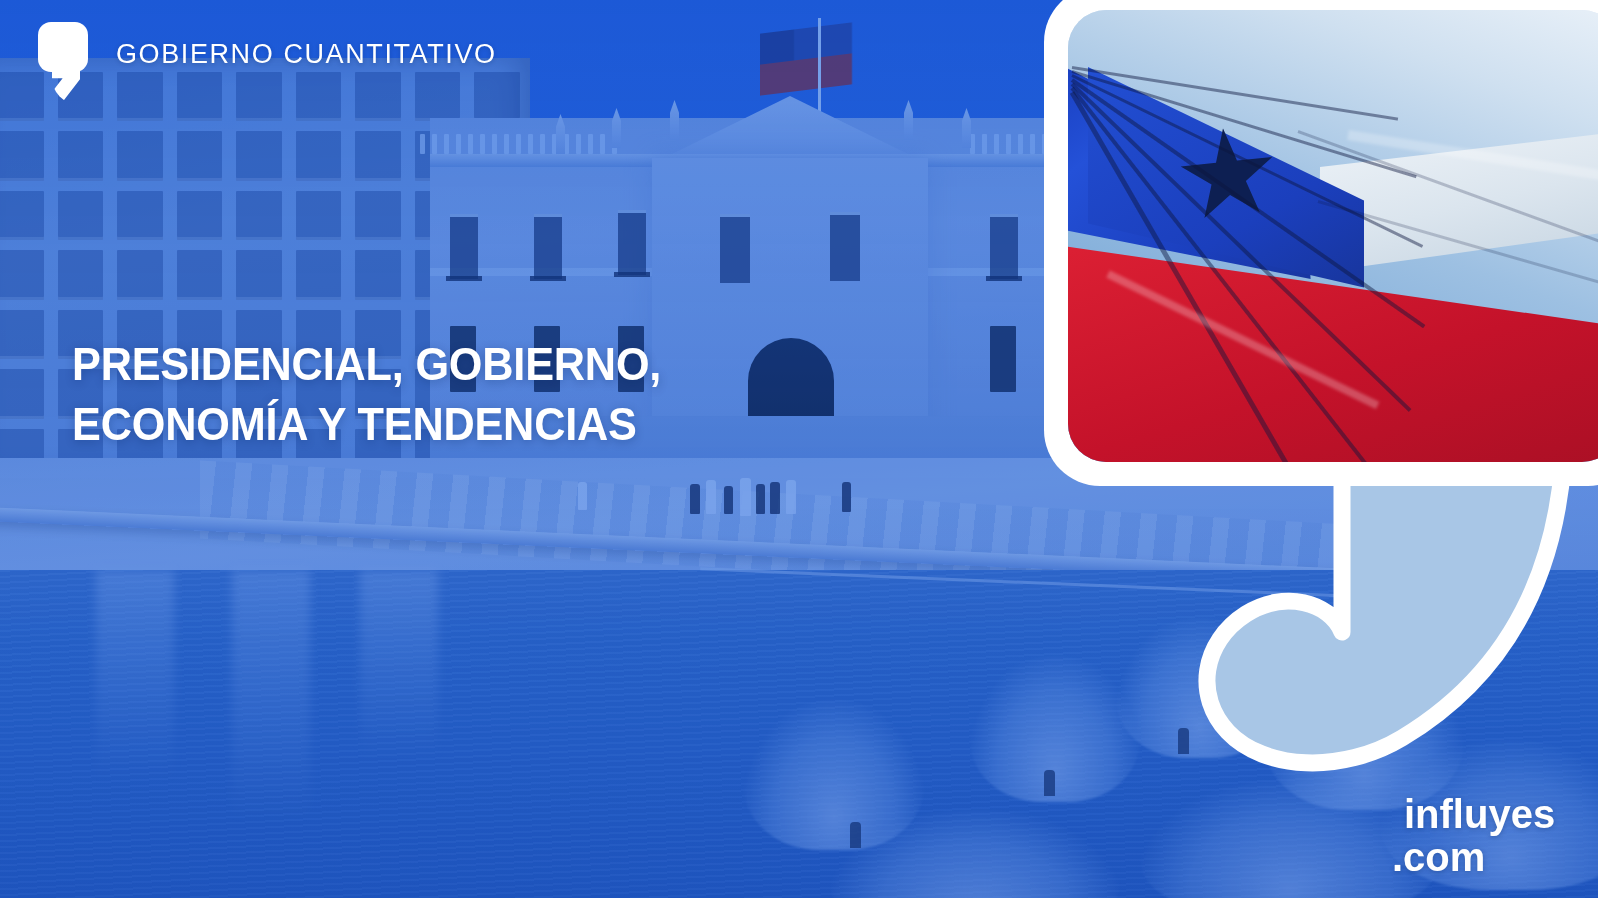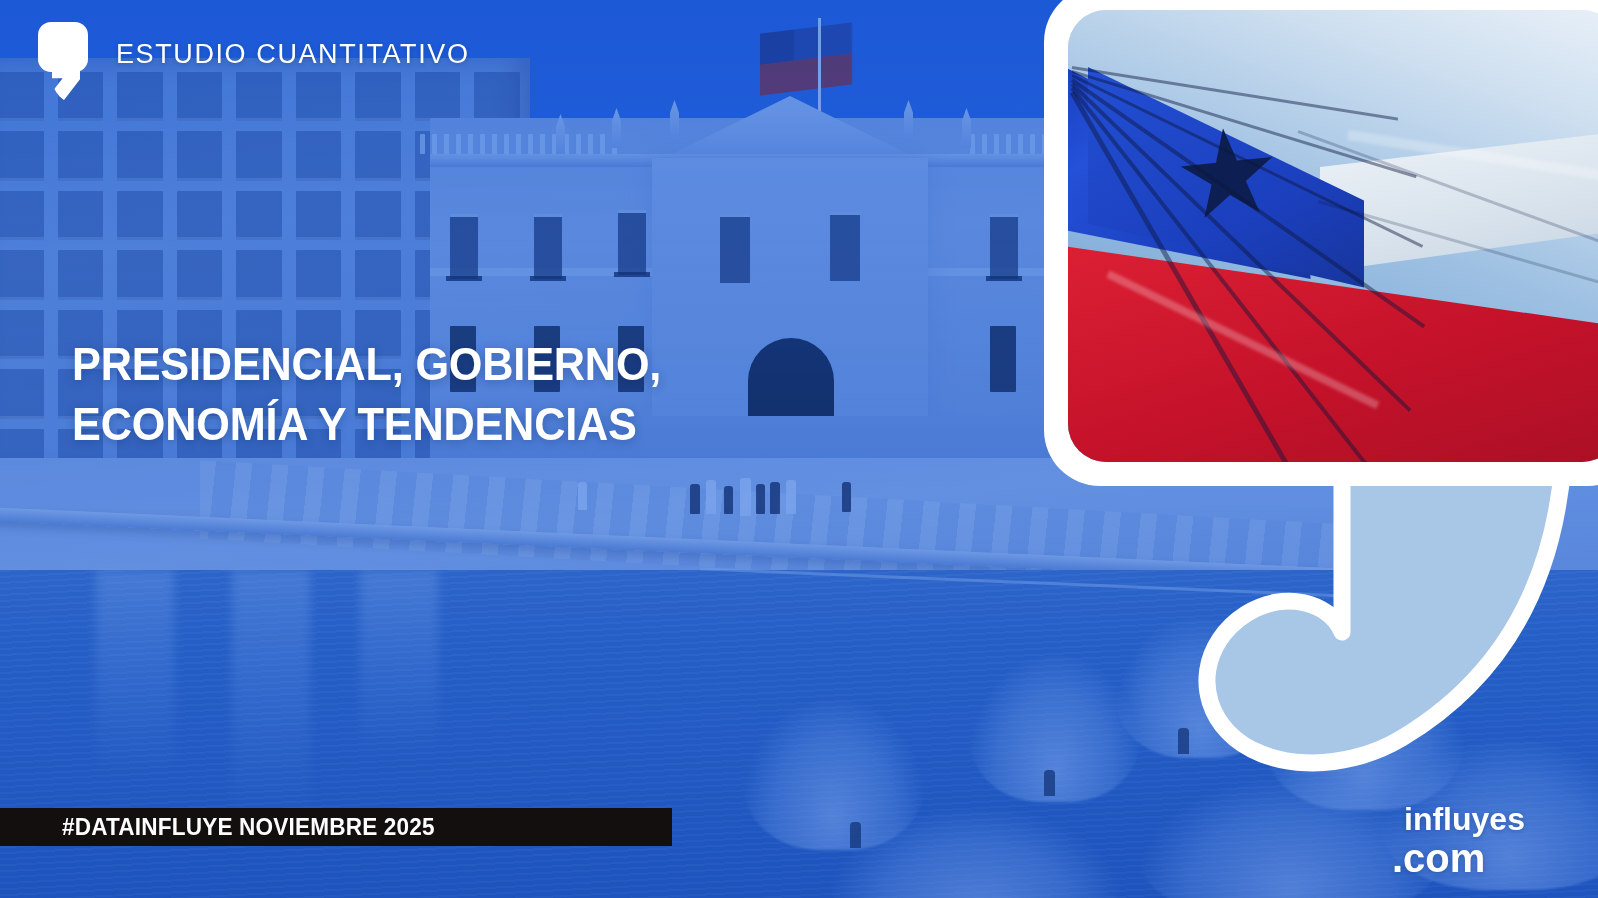--- a/index.html
+++ b/index.html
@@ -296,21 +296,21 @@
     filter: blur(1.4px);
   }
 
   
   .tulogo {
     position: absolute; left: 1392px; top: 784px;
     color: #fff; font-weight: 700; line-height: 1.0;
     text-shadow: 0 1px 5px rgba(10,35,80,.30);
   }
   .tulogo .r1 { font-size: 40px; margin-left: 6px; }
-  .tulogo .r2 { font-size: 32px; margin-left: 12px; margin-top: 19px; }
+  .tulogo .r2 { font-size: 40px; margin-left: 12px; margin-top: 10px; }
   .tulogo .r3 { font-size: 40px; margin-left: 0px; margin-top: 3px; }
   .tulogo div { white-space: nowrap; }
 </style>
 </head>
 <body>
 
 <div class="stage">
 
   <div class="photo">
     <div class="sky"></div>
@@ -590,30 +590,27 @@
       <div class="flag-hl" style="left:40px;top:260px;width:300px;height:8px;transform:rotate(26deg);"></div>
       <div class="flag-hl" style="left:280px;top:120px;width:260px;height:10px;transform:rotate(9deg);"></div>
     </div>
   </div>
 
   <div class="brand">
     <div class="quote-mark">
       <div class="qbox"></div>
       <div class="qtail"></div>
     </div>
-    <div class="kicker">ESTUDIO CUANTITATIVO</div>
+    <div class="kicker">GOBIERNO CUANTITATIVO</div>
   </div>
 
   <div class="headline">
     <span class="l">PRESIDENCIAL, GOBIERNO,</span>
     <span class="l">ECONOMÍA Y TENDENCIAS</span>
   </div>
 
-  <div class="tagbar">
-    <div class="tagtext">#DATAINFLUYE NOVIEMBRE 2025</div>
-  </div>
 
   <div class="tulogo">
     <div class="r2">influyes</div>
     <div class="r3">.com</div>
   </div>
 
 </div>
 
 </body></html>

